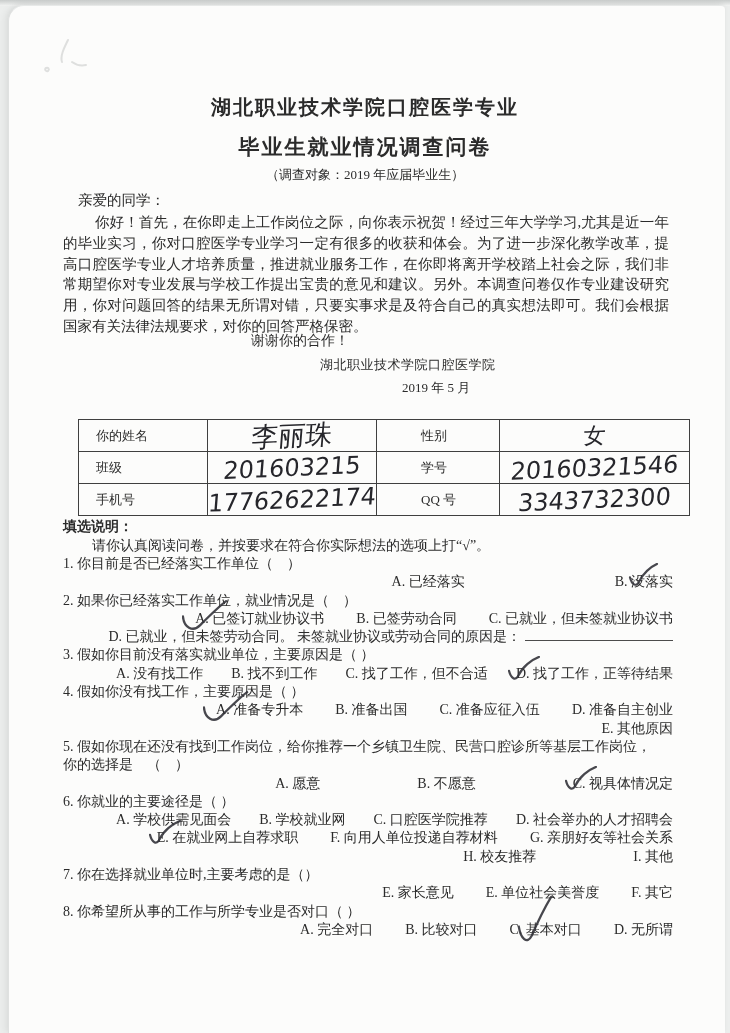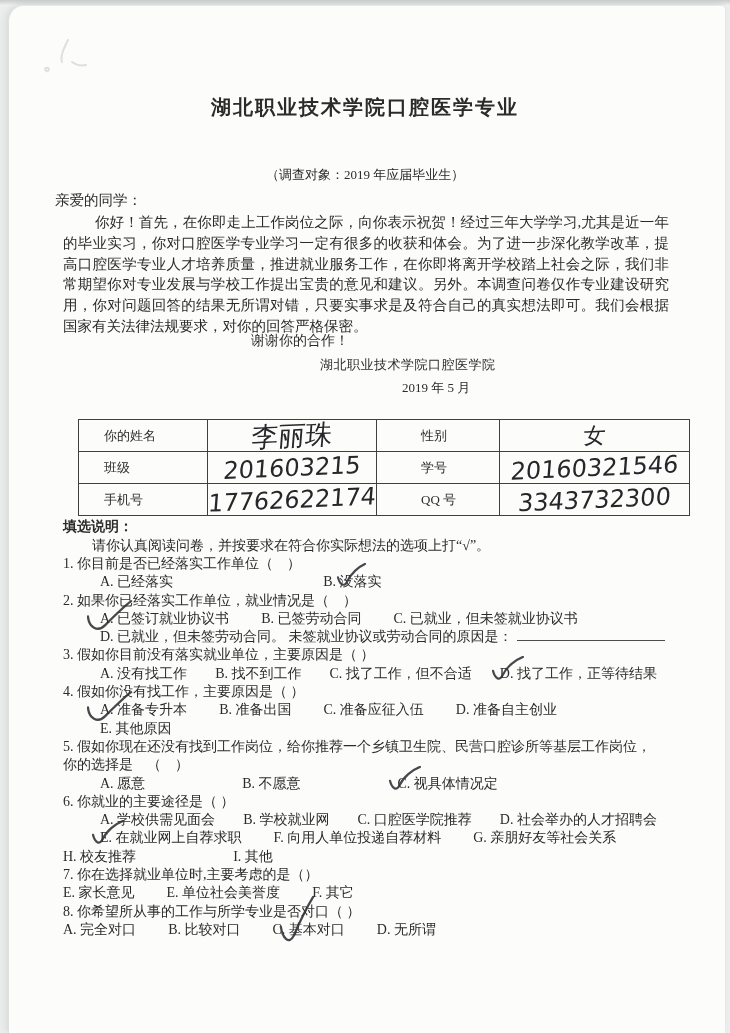--- a/index.html
+++ b/index.html
@@ -10,43 +10,43 @@
   .page{position:absolute;left:8px;top:5px;right:5px;bottom:0;
     background:var(--paper,#fcfcfb);border-radius:16px 4px 0 0;
     border-left:1px solid #dfe1e0;border-top:1px solid #e7e9e8;
     box-shadow:-4px 0 7px rgba(0,0,0,.05), 0 -2px 5px rgba(0,0,0,.04);}
   .abs{position:absolute;}
   .t1{top:94px;left:0;width:730px;text-align:center;font-family:"Liberation Sans",sans-serif;
     font-weight:bold;font-size:20px;letter-spacing:2px;}
   .t2{top:133px;left:0;width:730px;text-align:center;font-family:"Liberation Sans",sans-serif;
     font-weight:bold;font-size:21px;letter-spacing:2px;}
   .sub{top:166px;left:0;width:730px;text-align:center;font-size:13px;}
-  .salut{top:191px;left:55px;font-size:14.5px;}
+  .salut{top:191px;left:78px;font-size:14.5px;}
   .para{top:212px;left:63px;width:606px;font-size:14.5px;line-height:20.8px;
     text-align:justify;text-indent:2.2em;}
   .thanks{top:332px;left:251px;font-size:14px;}
   .signer{top:356px;left:320px;font-size:13px;letter-spacing:.5px;}
   .date{top:379px;left:402px;font-size:13px;}
   table.info{position:absolute;top:419px;left:78px;width:611px;border-collapse:collapse;
     table-layout:fixed;}
   table.info th,table.info td{border:1px solid #3f3f3f;height:31px;padding:0;
     vertical-align:middle;}
-  table.info th{font-weight:normal;font-size:13px;text-align:left;padding-left:25px;}
+  table.info th{font-weight:normal;font-size:13px;text-align:left;padding-left:17px;}
   table.info th.l2{padding-left:44px;}
   col.c1{width:129px}col.c2{width:169px}col.c3{width:123px}col.c4{width:190px}
   .hw{font-family:"DejaVu Sans",sans-serif;color:#26262b;text-align:center;
     transform:rotate(-2.5deg) skewX(-7deg);font-size:24px;line-height:1;}
   tr:nth-child(1) td.v1 .hw{font-size:27px;}
   tr:nth-child(1) td.v2 .hw{font-size:22px;}
   td .hw{display:block;}
   .fillnote{top:518px;left:63px;font-size:14px;font-weight:bold;}
   .fillinstr{top:537px;left:92px;font-size:14px;}
   .questions{top:555px;left:63px;width:610px;font-size:14px;}
   .q-line{height:18.3px;line-height:18.3px;white-space:nowrap;display:flex;align-items:baseline;}
-  .q-line.opts{column-gap:28px;}
+  .q-line.opts{column-gap:28px;justify-content:flex-end;}
   .q-line.ind{padding-left:37px;}
   .q-line.g2{column-gap:32px;}
   .q-line.g3{column-gap:97px;}
   .q-line.g4{column-gap:150px;}
   .opt{position:relative;display:inline-block;}
   .blank{display:inline-block;width:148px;height:12px;border-bottom:1.4px solid #4c4c4c;
     margin-left:4px;}
   .chk{position:absolute;pointer-events:none;}
   .chk path{fill:none;stroke:#33333a;stroke-width:2.4;stroke-linecap:round;opacity:.9;}
   .chk-std{left:-9px;top:-9px;width:34px;height:28px;}
@@ -63,20 +63,21 @@
   <div class="scan-top"></div>
   <div class="page"></div>
 
   <svg class="pencil" viewBox="0 0 60 55">
     <path d="M30 12 C26 20 22 28 24 34"></path>
     <path d="M8 40 c2 -1 4 1 2 3 c-2 1 -4 -2 -2 -3"></path>
     <path d="M34 34 c4 3 9 4 14 3"></path>
   </svg>
 
   <div class="abs t1">湖北职业技术学院口腔医学专业</div>
+  <div class="abs t2">毕业生就业情况调查问卷</div>
   <div class="abs sub">（调查对象：2019 年应届毕业生）</div>
 
   <div class="abs salut">亲爱的同学：</div>
   <div class="abs para">你好！首先，在你即走上工作岗位之际，向你表示祝贺！经过三年大学学习,尤其是近一年的毕业实习，你对口腔医学专业学习一定有很多的收获和体会。为了进一步深化教学改革，提高口腔医学专业人才培养质量，推进就业服务工作，在你即将离开学校踏上社会之际，我们非常期望你对专业发展与学校工作提出宝贵的意见和建议。另外。本调查问卷仅作专业建设研究用，你对问题回答的结果无所谓对错，只要实事求是及符合自己的真实想法即可。我们会根据国家有关法律法规要求，对你的回答严格保密。</div>
   <div class="abs thanks">谢谢你的合作！</div>
   <div class="abs signer">湖北职业技术学院口腔医学院</div>
   <div class="abs date">2019 年 5 月</div>
 
   <table class="info">
     <colgroup>

